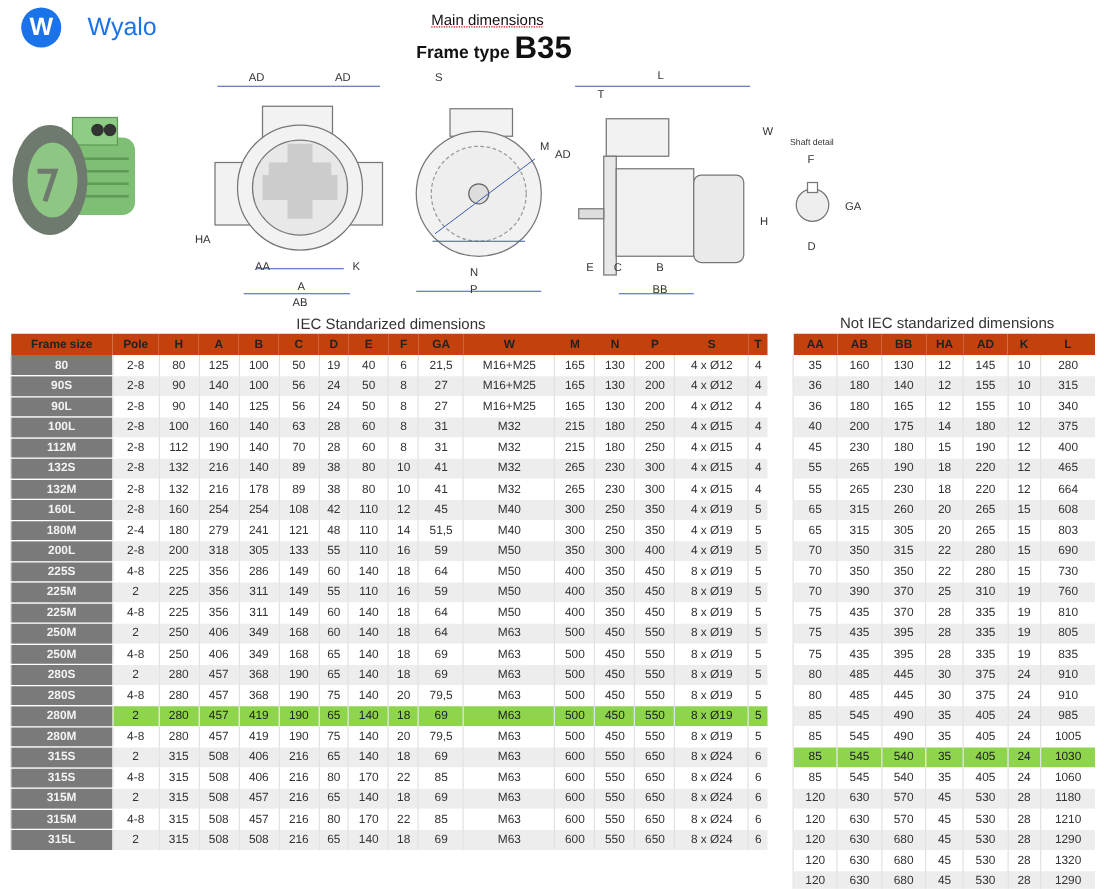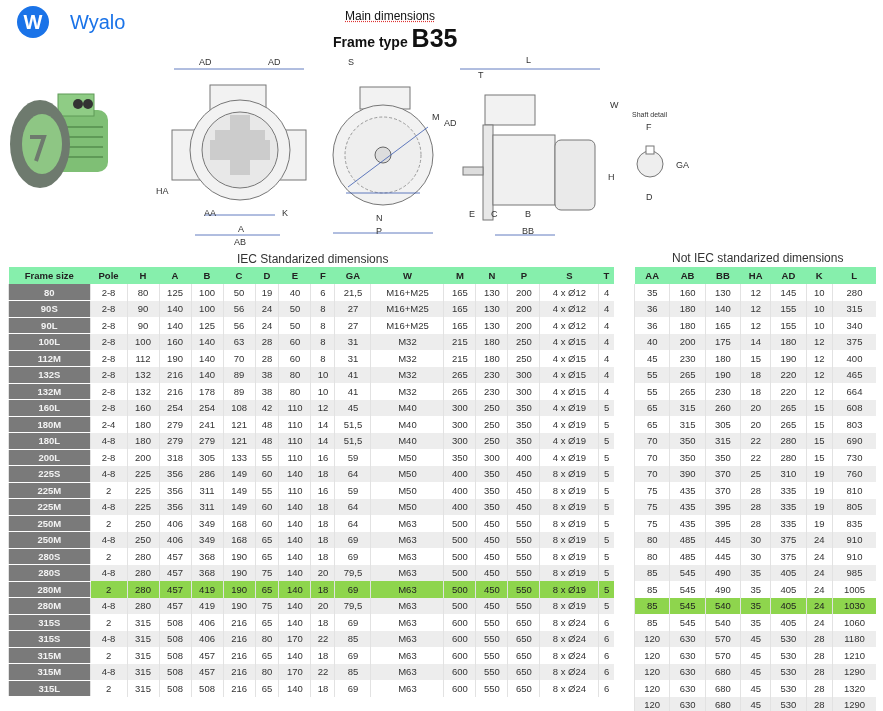--- a/index.html
+++ b/index.html
@@ -15,21 +15,21 @@
   .title-main .und { text-decoration: underline dotted #d33; }
   .title-sub { position: absolute; left: 333px; top: 24px; font-size: 14px; font-weight: bold; color: #111; }
   .title-sub .big { font-size: 25px; }
 
   .photo { position: absolute; left: 8px; top: 82px; width: 118px; height: 112px; }
   .drawing { position: absolute; }
   .dim { position: absolute; font-size: 9px; color: #333; }
 
   .caption { position: absolute; font-size: 12px; color: #333; }
   table { border-collapse: collapse; position: absolute; font-size: 9.5px; }
-  th { background: #86efac; font-weight: bold; color: #222; height: 17px; text-align: center; padding: 0 2px; }
+  th { background: #c2410c; font-weight: bold; color: #222; height: 17px; text-align: center; padding: 0 2px; }
   td { height: 16.5px; text-align: center; color: #333; border-left: 1px solid #e2e2e2; padding: 0 2px; }
   tr:nth-child(odd) td.v { background: #ffffff; }
   tr:nth-child(even) td.v { background: #ededed; }
   td.fs { background: #7a7a7a !important; color: #f3f3f3; font-weight: bold; border-bottom: 1px solid #fff; }
   tr.hl td.v { background: #8ed54d !important; color: #222; }
 
   #iec { left: 8px; top: 267px; width: 606px; }
   #noniec { left: 634px; top: 267px; width: 242px; }
 </style>
 </head>
@@ -316,38 +316,20 @@
         <td class="v">14</td>
         <td class="v">51,5</td>
         <td class="v">M40</td>
         <td class="v">300</td>
         <td class="v">250</td>
         <td class="v">350</td>
         <td class="v">4 x Ø19</td>
         <td class="v">5</td>
       </tr>
       <tr>
-        <td class="fs">180L</td>
-        <td class="v">4-8</td>
-        <td class="v">180</td>
-        <td class="v">279</td>
-        <td class="v">279</td>
-        <td class="v">121</td>
-        <td class="v">48</td>
-        <td class="v">110</td>
-        <td class="v">14</td>
-        <td class="v">51,5</td>
-        <td class="v">M40</td>
-        <td class="v">300</td>
-        <td class="v">250</td>
-        <td class="v">350</td>
-        <td class="v">4 x Ø19</td>
-        <td class="v">5</td>
-      </tr>
-      <tr>
         <td class="fs">200L</td>
         <td class="v">2-8</td>
         <td class="v">200</td>
         <td class="v">318</td>
         <td class="v">305</td>
         <td class="v">133</td>
         <td class="v">55</td>
         <td class="v">110</td>
         <td class="v">16</td>
         <td class="v">59</td>

